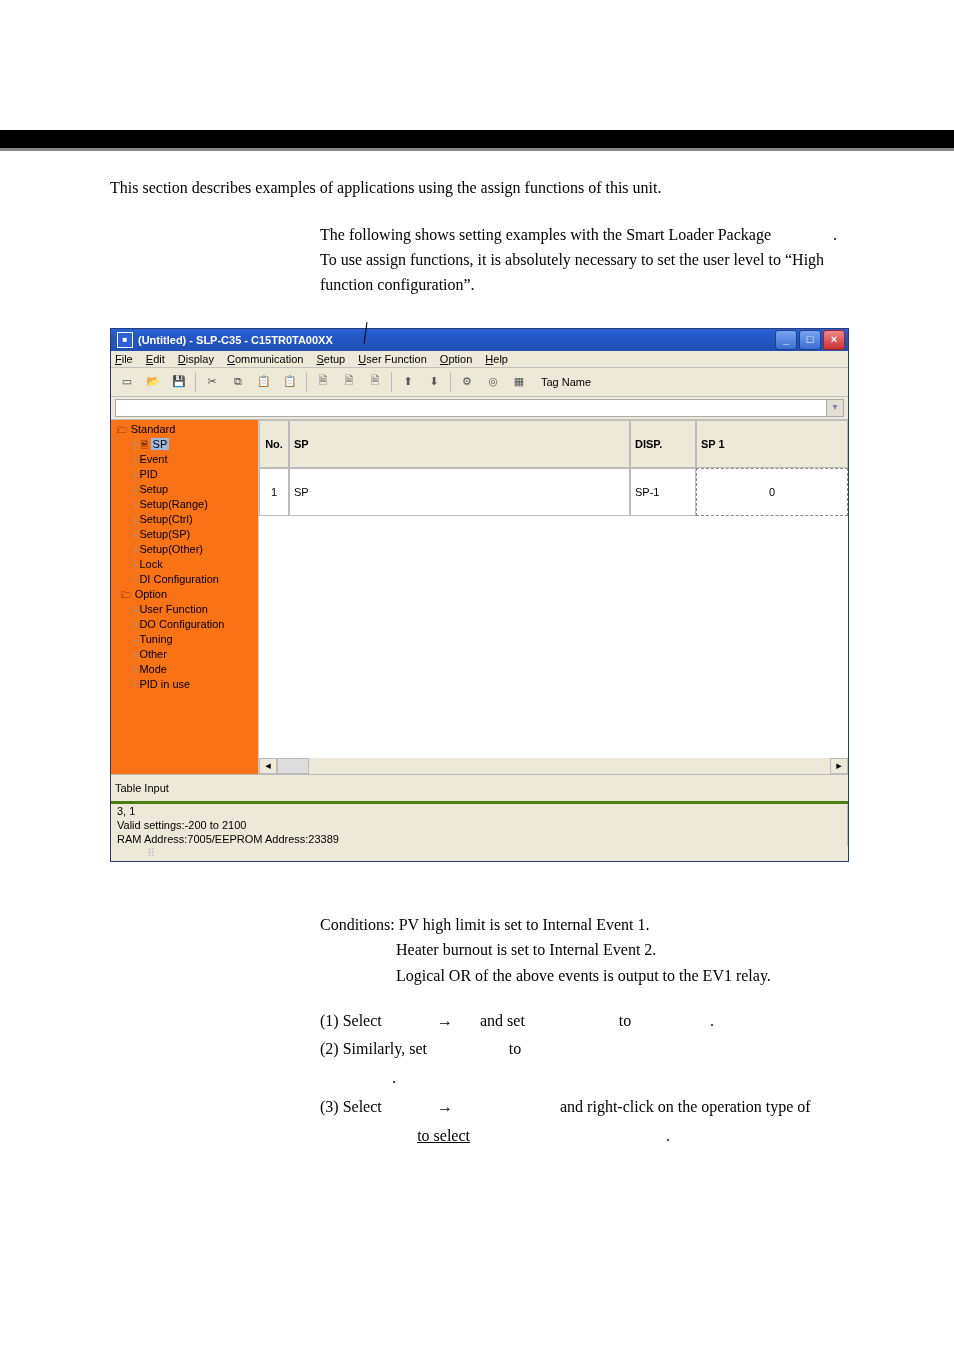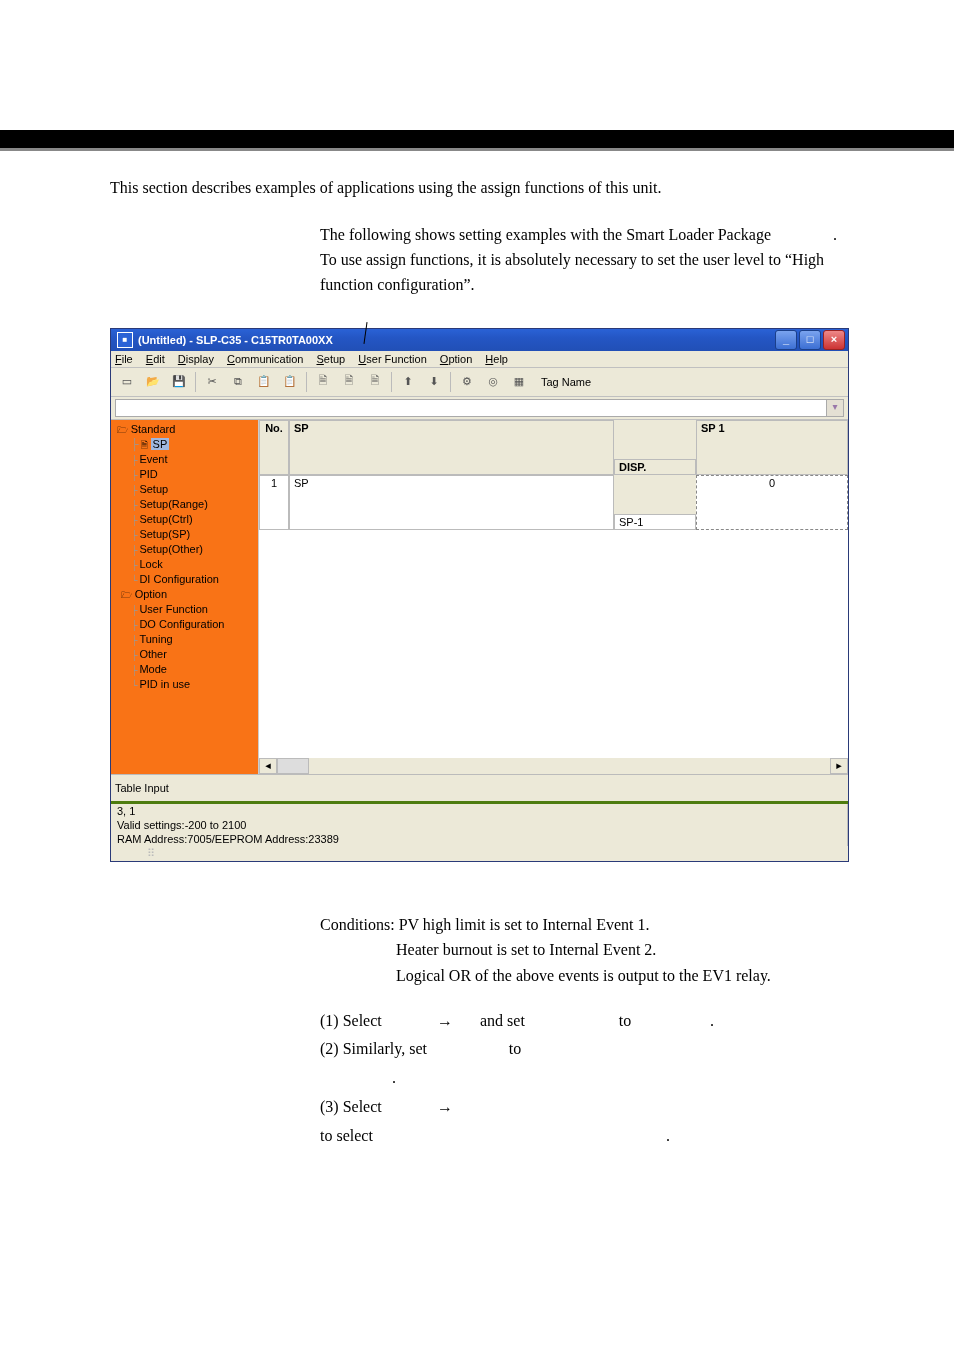--- a/index.html
+++ b/index.html
@@ -154,32 +154,32 @@
     display:flex;
     flex-direction:column;
     background:#ece9d8;
   }
   .gridhead, .gridrow {
     display:flex;
     font-size:11px;
   }
   .gcell {
     border:1px solid #bbb;
-    padding:1px 4px;
+    padding:17px 4px;
     background:#ece9d8;
     box-sizing:border-box;
     overflow:hidden;
     white-space:nowrap;
   }
   .gridhead .gcell { font-weight:bold; }
   .gridrow .gcell { background:#fff; }
   .gcell.dashed { background:#fff; border-style:dashed; border-color:#888;}
   .c-no { width:30px; text-align:center;}
   .c-sp { flex:1;}
-  .c-disp { width:82px;margin-top:39px;}
+  .c-disp { width:66px;}
   .c-sp1 { width:152px;}
   .gridbody { flex:1; background:#fff;}
   .hscroll {
     height:16px; background:#ece9d8;
     display:flex; align-items:center;
   }
   .hscroll .arrow { width:16px; height:14px; border:1px solid #bbb; text-align:center; line-height:12px;}
   .hscroll .track { flex:1; height:14px; background:#ece9d8;}
   .hscroll .arrow.right{ margin-left:auto;}
   .statusA {
@@ -346,20 +346,21 @@
       <span style="width:130px;">(2) Similarly, set</span>
       <span style="width:110px;text-align:center;">to</span>
     </div>
     <div class="row">
       <span class="mini-indent">.</span>
     </div>
     <div class="row">
       <span style="width:90px;">(3) Select</span>
       <span class="garrow" style="width:50px;text-align:center;">→</span>
       <span style="width:70px;"></span>
-    </div>
-    <div class="row">
-      <span style="width:150px;">to select</span>
+      <span>and right-click on the operation type of</span>
+    </div>
+    <div class="row">
+      <span style="width:150px;text-align:right;text-decoration:underline;">to select</span>
       <span style="width:190px;text-align:right;">.</span>
     </div>
   </div>
 
 </div>
 
 </body></html>

